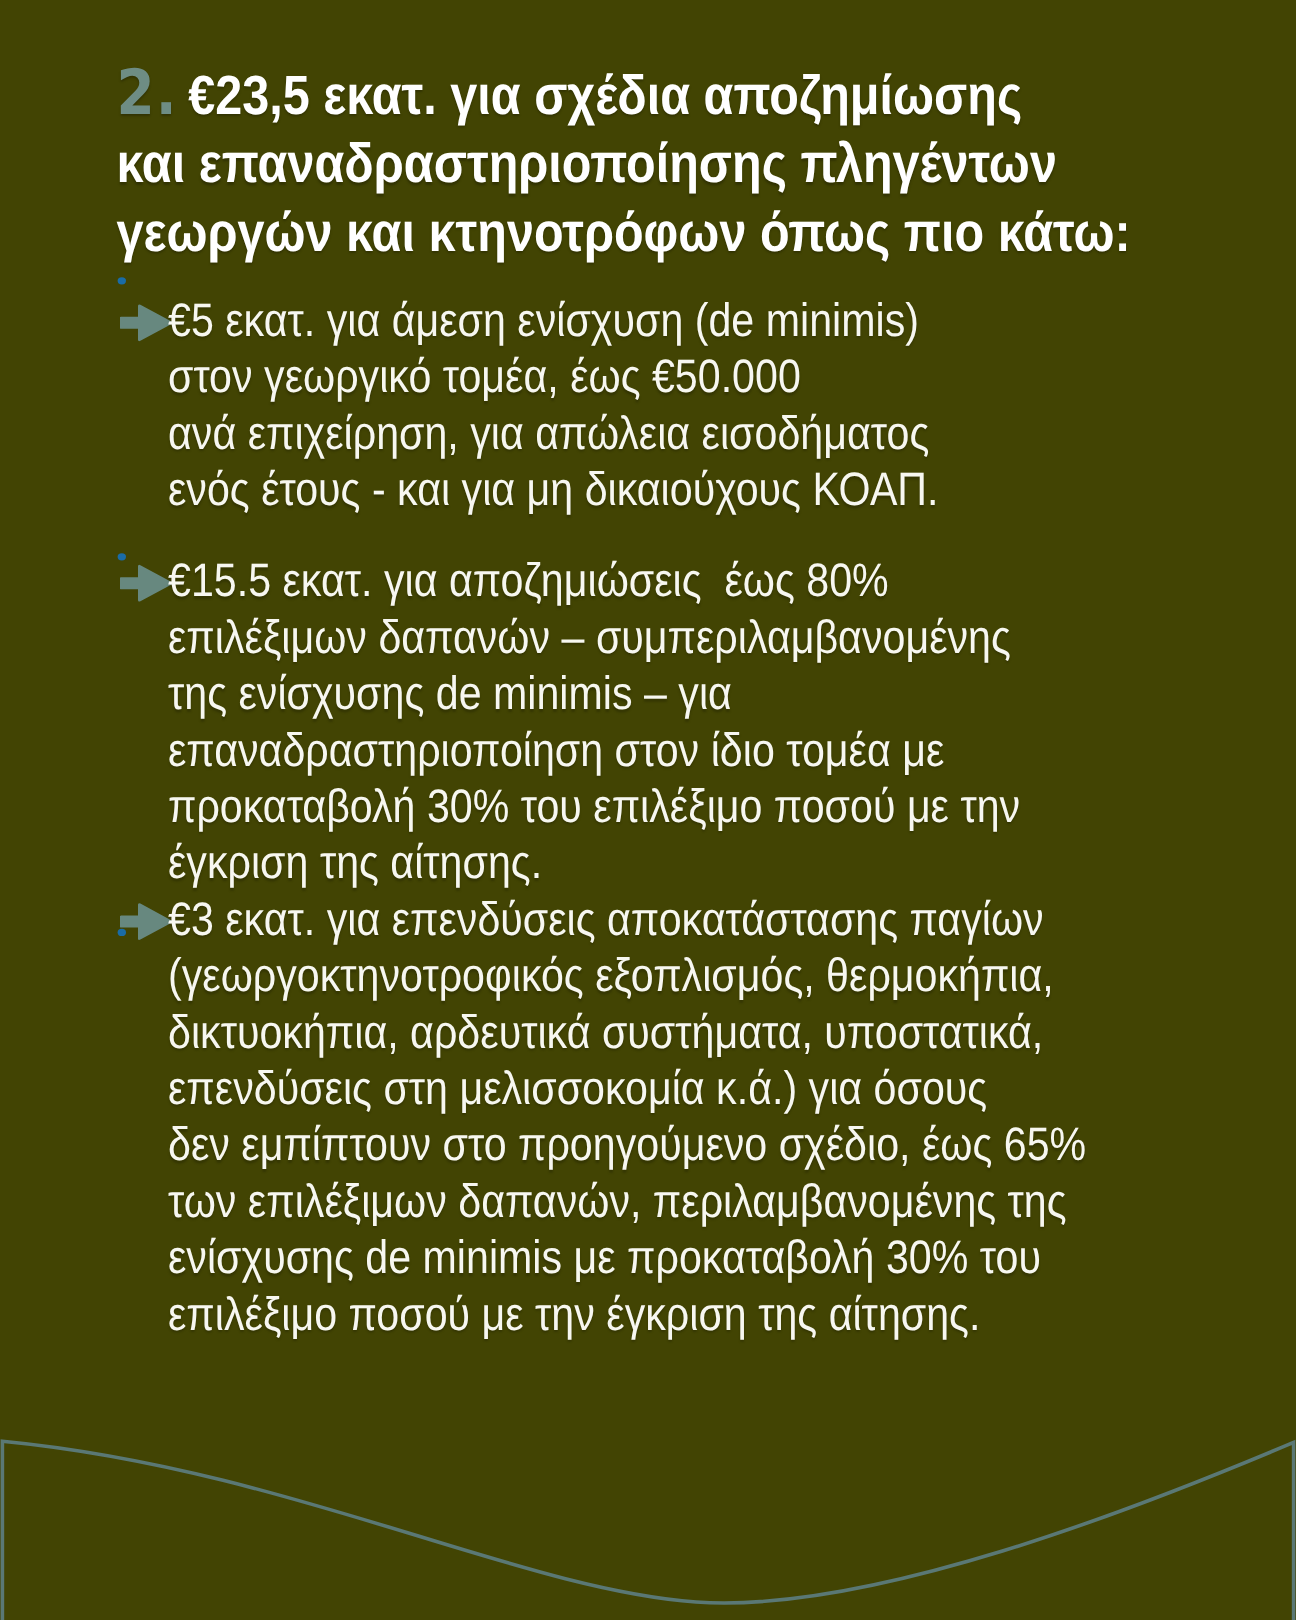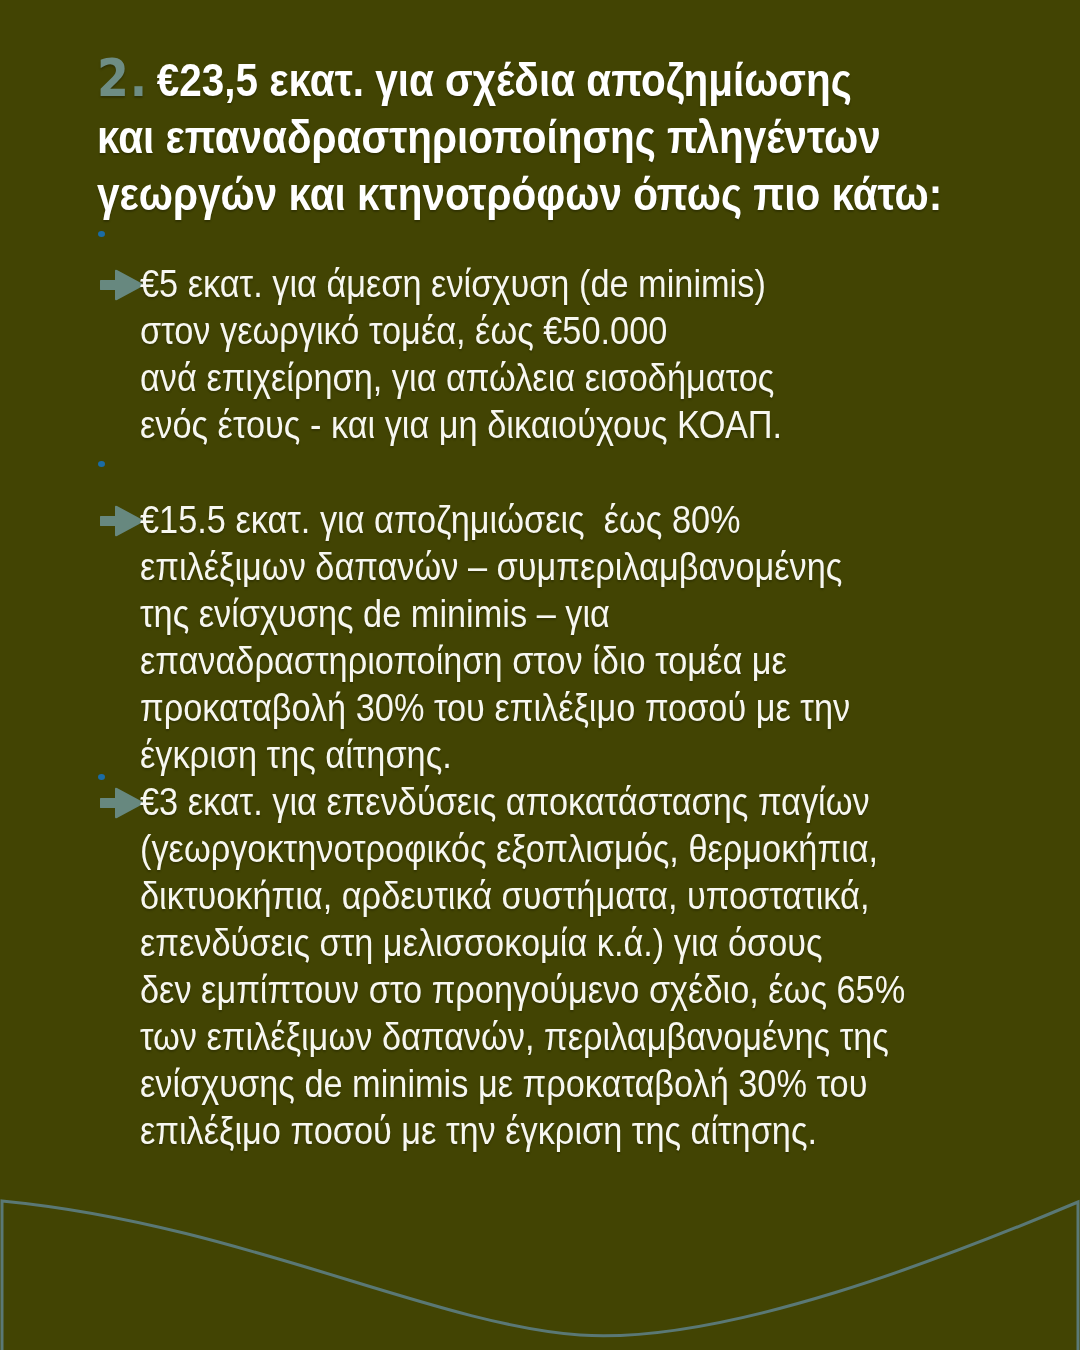--- a/index.html
+++ b/index.html
@@ -43,29 +43,29 @@
     color: var(--accent-teal);
     margin-right: 10px;
     letter-spacing: 1px;
   }
   .heading .heading-text {
     white-space: pre-wrap;
   }
   .bullets {
     position: absolute;
     left: 0;
-    top: 260px;
+    top: 244px;
     width: 1080px;
   }
   .bullet {
     position: relative;
     margin-left: 140px;
   }
   .bullet + .bullet { margin-top: 0; }
-  .bullet.b2 { margin-top: 48px; }
+  .bullet.b2 { margin-top: 29px; }
   .bullet.b3 { }
   .bullet-text {
     width: 1070px;
     font-size: 39px;
     line-height: 47px;
     color: var(--text-color);
     white-space: pre-wrap;
     transform: scaleX(0.88);
     transform-origin: 0 0;
     text-shadow: 0 2px 2px rgba(0,0,0,0.22);

